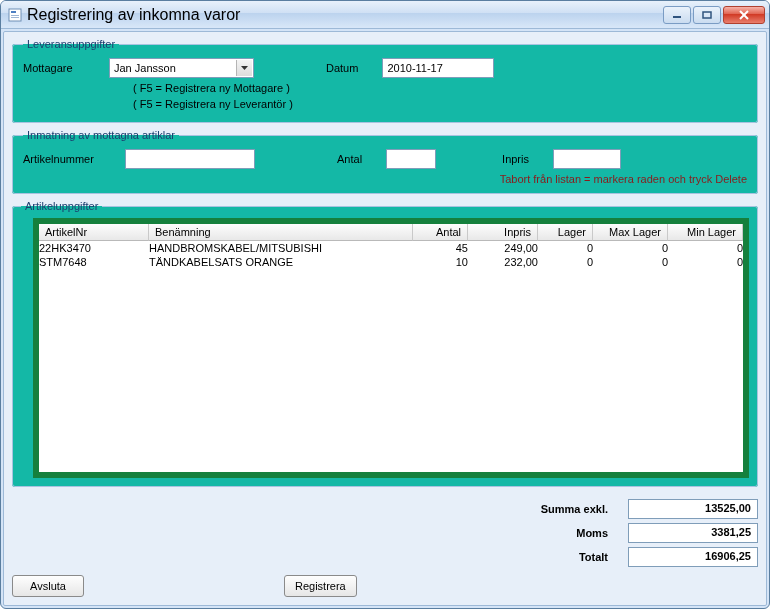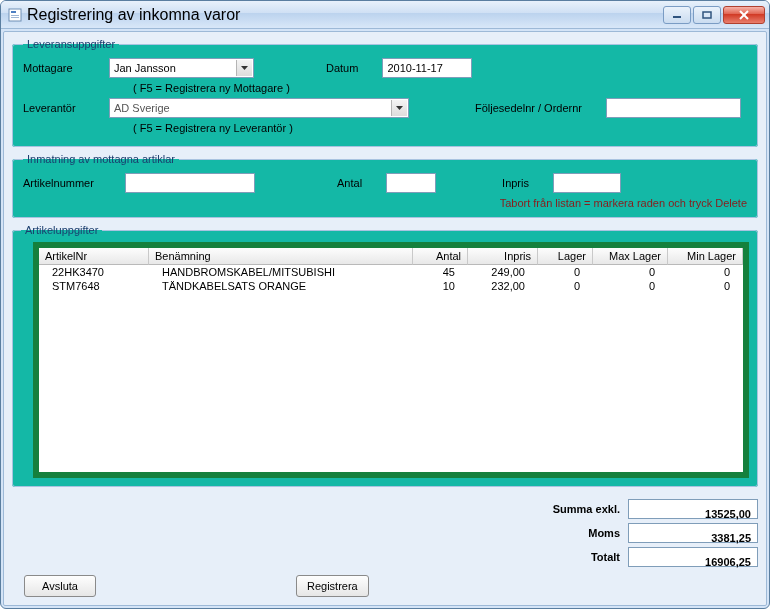--- a/index.html
+++ b/index.html
@@ -144,21 +144,21 @@
   }
   .grid-header .gh {
     background: linear-gradient(to bottom,#fdfdfd,#e8e8e8);
     border-right:1px solid #c9c9c9;
     border-bottom:1px solid #b9b9b9;
     padding: 2px 6px;
     box-sizing:border-box;
     color:#000;
   }
   .grid-row .gc {
-    padding: 1px 13px;
+    padding: 1px 0;
     box-sizing:border-box;
     overflow:hidden;
     white-space:nowrap;
   }
   .col-art { width: 110px; }
   .col-ben { flex: 1 1 auto; }
   .col-antal { width: 55px; text-align:right; }
   .col-inpris { width: 70px; text-align:right; }
   .col-lager { width: 55px; text-align:right; }
   .col-max { width: 75px; text-align:right; }
@@ -169,41 +169,40 @@
   }
   
   .totals {
     margin-top:6px;
     display:flex;
     justify-content:flex-end;
   }
   .totals-grid {
     display:grid;
     grid-template-columns: auto 130px;
-    gap: 4px 8px;
+    gap: 4px 20px;
     align-items:center;
   }
   .sum-input {
     height:20px;
     border:1px solid #7f9db9;
     background:#fff;
-    padding: 8px 6px;
+    padding: 2px 6px;
     text-align:right;
     box-sizing:border-box;
     font-weight:bold;
   }
   .sum-label { text-align:right; }
   .sum-label.bold { font-weight:bold; }
   
   .bottom-bar {
     margin-top:8px;
     display:flex;
     align-items:center;
     gap: 20px;
-    margin-left: 12px;
   }
   .btn {
     min-width: 72px;
     height: 22px;
     border: 1px solid #8a8a8a;
     border-radius: 3px;
     background: linear-gradient(to bottom,#fefefe,#e6e6e6);
     display:flex; align-items:center; justify-content:center;
     padding: 0 10px;
     box-sizing:border-box;
@@ -253,44 +252,28 @@
         <div class="combo" style="width:145px">
           <span>Jan Jansson</span>
           <span class="combo-btn">
             <svg width="7" height="4">
                 <polygon points="0,0 7,0 3.5,4" fill="#333"></polygon>
               </svg>
           </span>
         </div>
         <span style="width:24px"></span>
         <span class="label">Datum</span>
-        <div class="textbox" style="width:90px">
+        <div class="textbox" style="width:112px">
           <span>2010-11-17</span>
         </div>
       </div>
       <div class="row">
           <span class="indent-under-combo hint">( F5 = Registrera ny Mottagare )</span>
         </div>
 
-      <div class="row">
-        <span class="label col-label-s">Leverantör</span>
-        <div class="combo" style="width:300px">
-          <span style="color:#555">AD Sverige</span>
-          <span class="combo-btn">
-            <svg width="7" height="4">
-                <polygon points="0,0 7,0 3.5,4" fill="#333"></polygon>
-              </svg>
-          </span>
-        </div>
-        <span style="width:18px"></span>
-        <span class="label">Följesedelnr / Ordernr</span>
-        <div class="textbox" style="width:135px">
-          <span></span>
-        </div>
-      </div>
       <div class="row">
           <span class="indent-under-combo hint">( F5 = Registrera ny Leverantör )</span>
         </div>
     </fieldset>
 
     <fieldset>
       <legend>Inmatning av mottagna artiklar</legend>
 
       <div class="row">
         <span class="label" style="width:78px">Artikelnummer</span>

